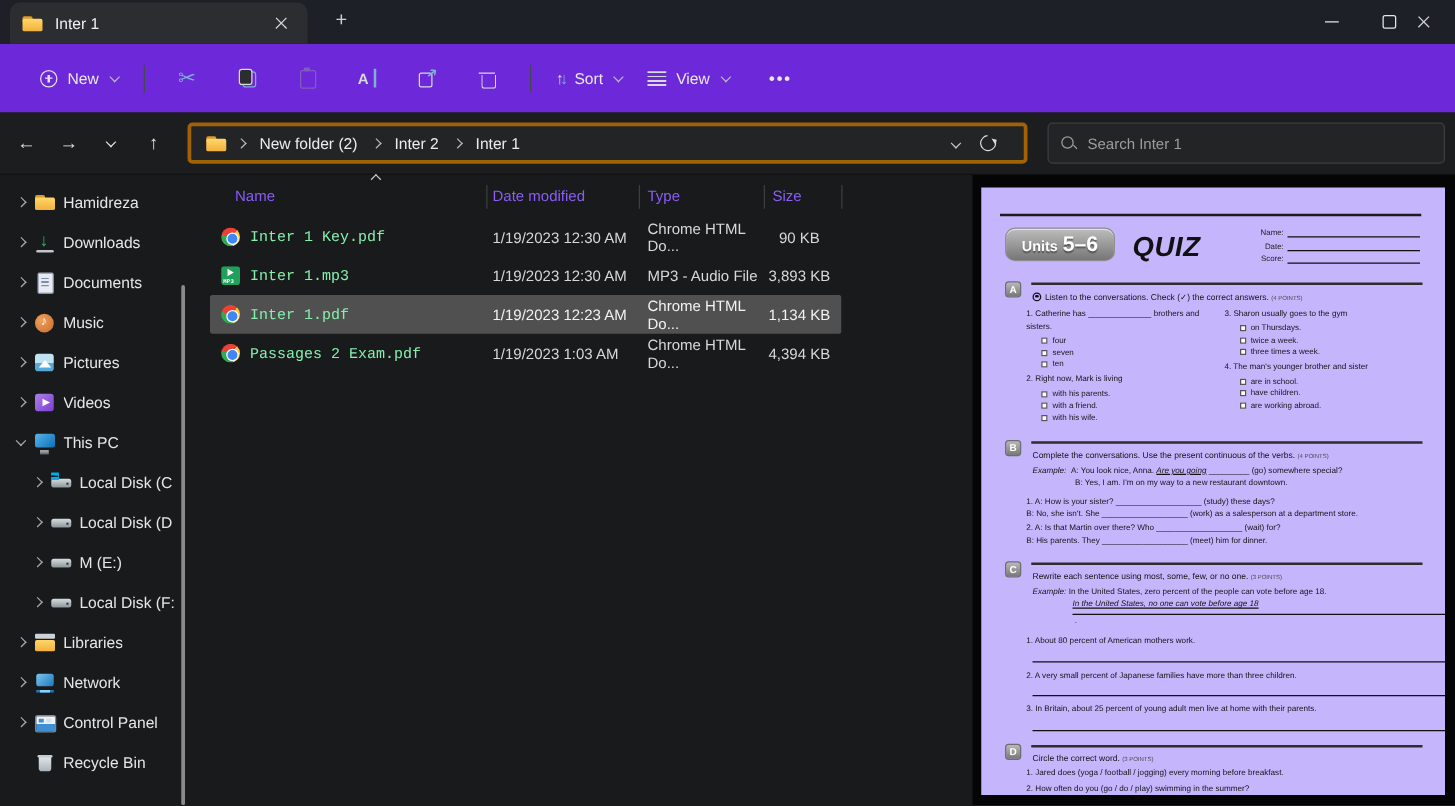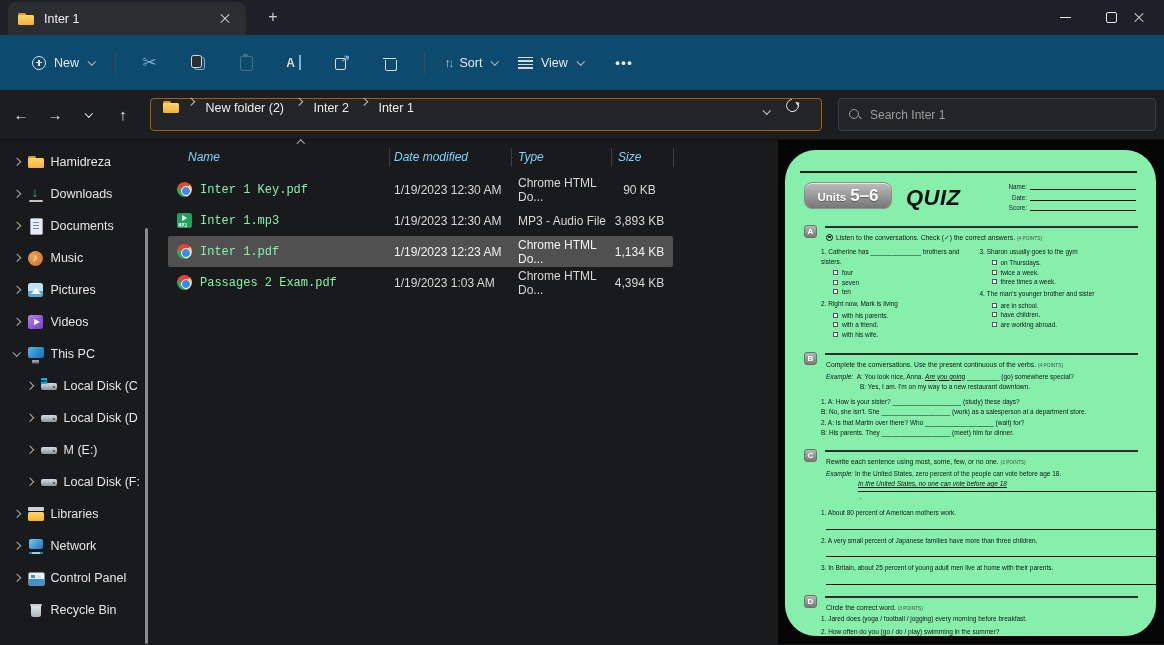--- a/index.html
+++ b/index.html
@@ -18,21 +18,21 @@
   .xglyph { position:relative; width:10px; height:10px; display:inline-block; }
   .xglyph::before, .xglyph::after { content:""; position:absolute; left:-1px; top:4.4px; width:12px; height:1.2px; background:#d6d6d6; }
   .xglyph::before { transform:rotate(45deg); } .xglyph::after { transform:rotate(-45deg); }
   .win-controls { position:absolute; right:0; top:0; height:35px; display:flex; }
   .wc { width:46px; height:35px; display:flex; align-items:center; justify-content:center; color:#e6e6e6; }
   .wc-min::after { content:""; width:11px; height:1.2px; background:#e6e6e6; }
   .wc-max::after { content:""; width:9px; height:9px; border:1.1px solid #e6e6e6; border-radius:2px; }
   .wc-close { width:30px; justify-content:flex-start; }
 
   
-  .commandbar { height:55px; background:#0c4a6e; display:flex; align-items:center; padding-left:22px; }
+  .commandbar { height:55px; background:#6d28d9; display:flex; align-items:center; padding-left:22px; }
   .cmd-btn { display:flex; align-items:center; gap:8px; padding:7px 10px; border-radius:5px; color:#e8e8e8; }
   .ibtn { width:34px; height:32px; display:flex; align-items:center; justify-content:center; border-radius:5px; margin:0 7px; }
   .vsep { width:1px; height:22px; background:#45484b; margin:0 10px; }
   .plus-circle { width:14px; height:14px; border:1.3px solid #e3e3e3; border-radius:50%; position:relative; }
   .plus-circle::before, .plus-circle::after { content:""; position:absolute; background:#e3e3e3; }
   .plus-circle::before { left:3px; top:5.4px; width:6px; height:1.2px; }
   .plus-circle::after { left:5.4px; top:3px; width:1.2px; height:6px; }
   .chev { display:inline-block; width:5.5px; height:5.5px; border-right:1.3px solid currentColor;
           border-bottom:1.3px solid currentColor; transform:rotate(45deg) translate(-1px,-1px); }
   .chev.right { transform:rotate(-45deg); }
@@ -55,22 +55,22 @@
   .ic-sort { letter-spacing:-3px; font-size:13px; }
   .ic-sort .a1 { color:#d9d9d9; } .ic-sort .a2 { color:#7fb0d6; }
   .ic-view { width:15px; height:12px; background:repeating-linear-gradient(#d9d9d9 0 1.4px, transparent 1.4px 3.4px); }
   .ic-more { color:#e8e8e8; font-weight:bold; letter-spacing:1.5px; font-size:13px; }
   .cmd-label { font-size:12.5px; }
   .cmd-chev { color:#b9b9b9; margin-left:2px; }
 
   
   .addressrow { height:50px; background:#1c1d1f; display:flex; align-items:center; padding:0 8px 0 6px; gap:4px; border-bottom:1px solid #111; }
   .nav-btn { width:30px; height:30px; display:flex; align-items:center; justify-content:center; color:#e3e3e3; font-size:15px; border-radius:4px; }
-  .addr-box { margin-left:8px; width:672px; height:33px; background:#222426; border:1px solid #a16207; border-radius:4px;
-              display:flex; align-items:flex-start; padding:0 22px 0 12px; gap:7px; }
+  .addr-box { margin-left:8px; width:672px; height:33px; background:#222426; border:3px solid #a16207; border-radius:4px;
+              display:flex; align-items:center; padding:0 22px 0 12px; gap:7px; }
   .crumb { color:#ececec; font-size:12.5px; padding:2px 3px; white-space:nowrap; }
   .crumb-sep { color:#b9b9b9; margin:0 2px; }
   .addr-spacer { flex:1; }
   .addr-chev { color:#c9c9c9; padding:4px 10px; }
   .ic-refresh { position:relative; width:13px; height:13px; border:1.4px solid #dcdcdc; border-radius:50%;
                 border-top-color:transparent; transform:rotate(40deg); }
   .ic-refresh::after { content:""; position:absolute; top:-4px; right:-1px; border:3.5px solid transparent; border-bottom-color:#dcdcdc; transform:rotate(18deg); }
   .search-box { margin-left:12px; flex:1; height:33px; background:#222426; border:1px solid #3c3e40; border-radius:4px;
                 display:flex; align-items:center; padding:0 10px; gap:9px; }
   .ic-search { position:relative; width:12px; height:12px; }
@@ -116,40 +116,40 @@
   .ic-network::after { content:""; position:absolute; left:4px; bottom:0; width:8px; height:2px; background:#8fd0f0; box-shadow:-3px 0 0 #2277bd, 3px 0 0 #2277bd; }
   .ic-cpanel::before { content:""; position:absolute; left:0.5px; top:2px; width:15px; height:12px; border-radius:2px; background:linear-gradient(#eef2f5 50%, #3f8fd2 50%); border:1px solid #7c8894; }
   .ic-cpanel::after { content:""; position:absolute; left:3px; top:4.5px; width:4px; height:3px; background:#3f8fd2; box-shadow:6px 0 0 #cfe3f2; }
   .ic-recycle::before { content:""; position:absolute; left:3px; top:3px; width:10px; height:12px; background:linear-gradient(#e3e8ec,#aab4bc); border-radius:1px 1px 2.5px 2.5px; }
   .ic-recycle::after { content:""; position:absolute; left:2px; top:1.5px; width:12px; height:2px; background:#c4ccd3; border-radius:1px; }
   .side-scrollbar { position:absolute; right:0; top:88px; width:3px; height:416px; background:#8a8a8a; border-radius:2px; }
 
   
   .filearea { position:relative; width:630px; flex:none; }
   .list-header { position:relative; display:grid; grid-template-columns:221px 122px 100px 62px; margin-left:20px; width:505px;
-                 height:34px; align-items:center; color:#7dd3fc; font-size:12px;font-style:italic; }
+                 height:34px; align-items:center; color:#8b5cf6; font-size:12px; }
   .list-header .h-name { padding-left:20px; }
   .list-header .h-sep { position:absolute; top:8px; width:1px; height:19px; background:#3c3e40; }
   .sort-caret { position:absolute; left:130px; top:1px; color:#c9c9c9; }
   .h-cell { white-space:nowrap; }
   .file-row { display:grid; grid-template-columns:221px 122px 100px 62px; margin-left:20px; width:505px; height:31px;
               align-items:center; font-size:12px; color:#d8d8d8; border-radius:2px; }
   .file-row.selected { background:#505050; color:#f2f2f2; }
   .cell-name { display:flex; align-items:center; gap:8px; padding-left:9px; color:#86efac; white-space:nowrap; overflow:hidden;font-family:Liberation Mono, monospace; }
   .cell-size { text-align:center; padding-right:5px; }
   .fic { position:relative; width:15px; height:15px; flex:none; }
   .fic-chrome { border-radius:50%; background:conic-gradient(from 45deg, #fcc934 0 120deg, #34a853 120deg 240deg, #ea4335 240deg 360deg); }
   .fic-chrome::after { content:""; position:absolute; left:3.5px; top:3.5px; width:8px; height:8px; border-radius:50%; background:#4285f4; border:1.4px solid #fff; }
   .fic-mp3 { background:#21a05c; border-radius:2.5px; }
   .fic-mp3::before { content:""; position:absolute; left:5px; top:2px; border-left:5px solid #fff; border-top:3px solid transparent; border-bottom:3px solid transparent; }
   .fic-mp3::after { content:"MP3"; position:absolute; left:1.5px; bottom:0.5px; color:#fff; font-size:4.5px; font-weight:bold; letter-spacing:.2px; }
 
   
   .preview { position:relative; flex:1; background:#050505; }
-  .doc { position:absolute; left:7px; right:8px; top:10px; bottom:8px; background:#86efac; color:#181818; overflow:hidden;border-radius:31px; }
+  .doc { position:absolute; left:7px; right:8px; top:10px; bottom:8px; background:#c4b5fd; color:#181818; overflow:hidden; }
   .doc-inner { padding:11px 18px 0 19px; }
   .rule-top { height:2.2px; background:#1c1c1c; margin:10px 1px 0 -4px; }
   .doc-header { display:flex; margin-top:9px; align-items:flex-start; }
   .units-badge { width:88px; height:27px; border-radius:8px; background:linear-gradient(#bdbdbd,#767676);
                  border:1px solid #8f8f8f; box-shadow:inset 0 1px 0 rgba(255,255,255,.6); display:flex; align-items:baseline;
                  justify-content:center; gap:4px; color:#fff; padding-top:3px; }
   .units-word { font-size:11.5px; font-weight:bold; text-shadow:0 1px 1px rgba(0,0,0,.4); }
   .units-range { font-size:17px; font-weight:bold; text-shadow:0 1px 1px rgba(0,0,0,.4); }
   .quiz-word { font-size:22px; font-weight:bold; font-style:italic; margin:3px 0 0 14px; letter-spacing:.5px; color:#111; }
   .nds { margin-left:auto; margin-right:2px; padding-top:1px; }

